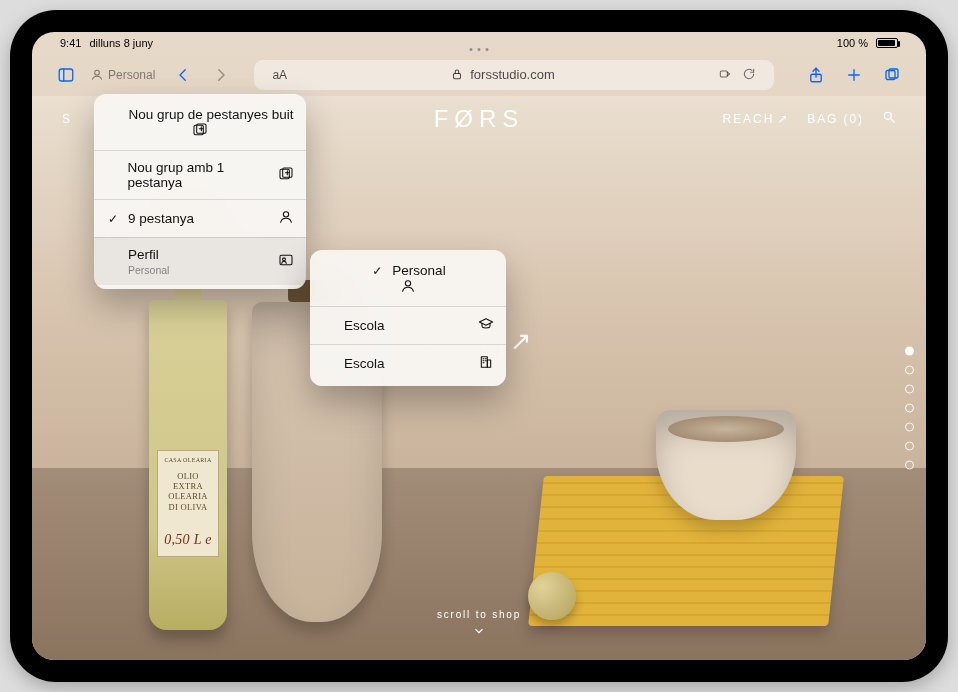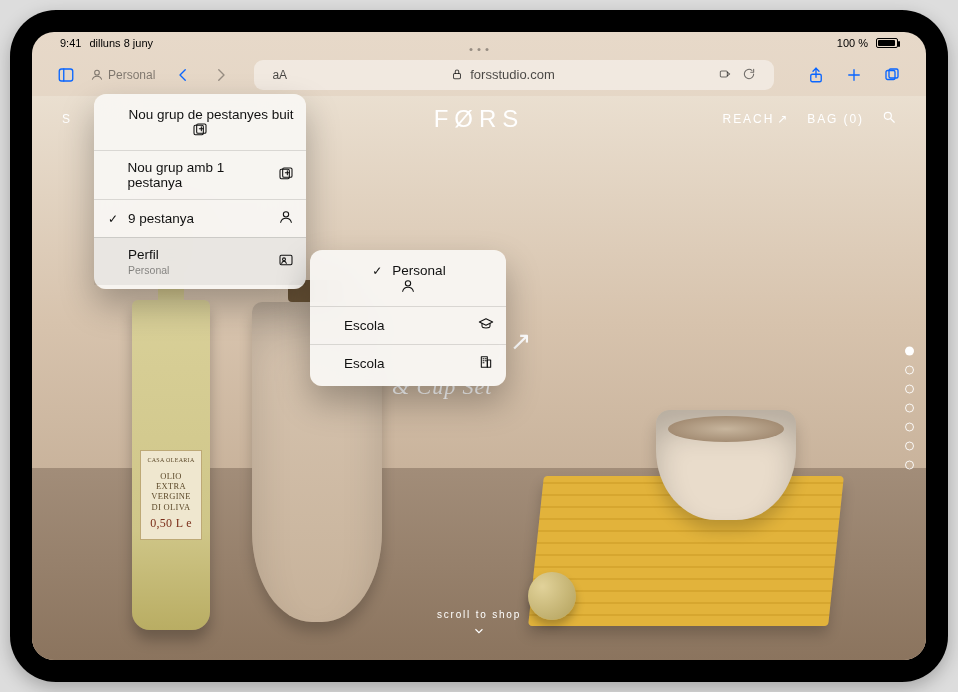--- a/index.html
+++ b/index.html
@@ -134,41 +134,41 @@
   }
   .carafe {
     position:absolute; left:220px; bottom:38px;
     width:130px; height:320px;
     background: linear-gradient(180deg,#d8c6b2,#c7b29a);
     border-radius: 10px 10px 60px 60px / 10px 10px 90px 90px;
     box-shadow: inset 0 30px 40px rgba(0,0,0,.15), 0 10px 14px rgba(0,0,0,.2);
   }
   .carafe::before { content:""; position:absolute; left:36px; top:-22px; width:56px; height:22px; background:#6c5538; border-radius:8px 8px 4px 4px;}
   .bottle {
-    position:absolute; left:100px; bottom:30px;
+    position:absolute; left:117px; bottom:30px;
     width:78px; height:330px;
     border-radius: 6px 6px 18px 18px;
     background: linear-gradient(180deg,#d9d099 0%, #cfc688 70%, #b9ad63 100%);
     box-shadow: 0 10px 14px rgba(0,0,0,.25);
   }
   .bottle::before { content:""; position:absolute; left:26px; top:-80px; width:26px; height:82px;
     background: linear-gradient(180deg,#b99a54,#d9d099);
   }
   .bottle::after { content:""; position:absolute; left:24px; top:-92px; width:30px; height:14px; background:#c9a65c; border-radius:3px;}
   .bottle-label {
     position:absolute; left:8px; right:8px; top:150px;
     background:#efe7cf; color:#5d4a2a;
     font-family:"Times New Roman", serif;
     font-size:7.5px; letter-spacing:.04em; text-align:center;
     padding:6px 4px 8px;
     border:1px solid #bda976;
   }
   .bottle-label .line1 { font-size:6px; margin-bottom:8px;}
   .bottle-label .line-main { font-size:8.5px; line-height:1.2;}
-  .bottle-label .vol { margin-top:4px; font-size:12px; color:#7a2d18; }
+  .bottle-label .vol { margin-top:20px; font-size:14px; color:#7a2d18; font-style:italic;}
 
   .hero-text {
     position:absolute; left:360px; top:170px;
     color:#fff;
     font-family:"Times New Roman", serif;
     letter-spacing:.06em;
   }
   .hero-text .t1 { font-size:34px; display:inline-block;}
   .hero-text .t1 .diag { font-size:26px; vertical-align:super; margin-left:4px;}
   .hero-text .t2 { font-style:italic; font-size:22px; margin-top:4px;}
@@ -349,29 +349,28 @@
       <div class="scene">
         <div class="table"></div>
         <div class="napkin"></div>
         <div class="cup"></div>
         <div class="ball"></div>
         <div class="carafe"></div>
         <div class="bottle">
           <div class="bottle-label">
             <div class="line1">CASA OLEARIA</div>
             <div class="line-main">OLIO EXTRA</div>
-            <div class="line-main">VERGINE</div>
+            <div class="line-main">OLEARIA</div>
             <div class="line-main">DI OLIVA</div>
             <div class="vol">0,50 L e</div>
           </div>
         </div>
 
         <div class="hero-text">
           <div class="t1"><span>RETTO</span><span class="diag">↗</span></div>
-          <div class="t2">&amp; Cup Set</div>
         </div>
 
         <div class="scroll-hint">
           <span>scroll to shop</span>
           <svg viewBox="0 0 24 24">
               <polyline points="6 9 12 15 18 9"></polyline>
             </svg>
         </div>
 
         <div class="pager" id="pager">

